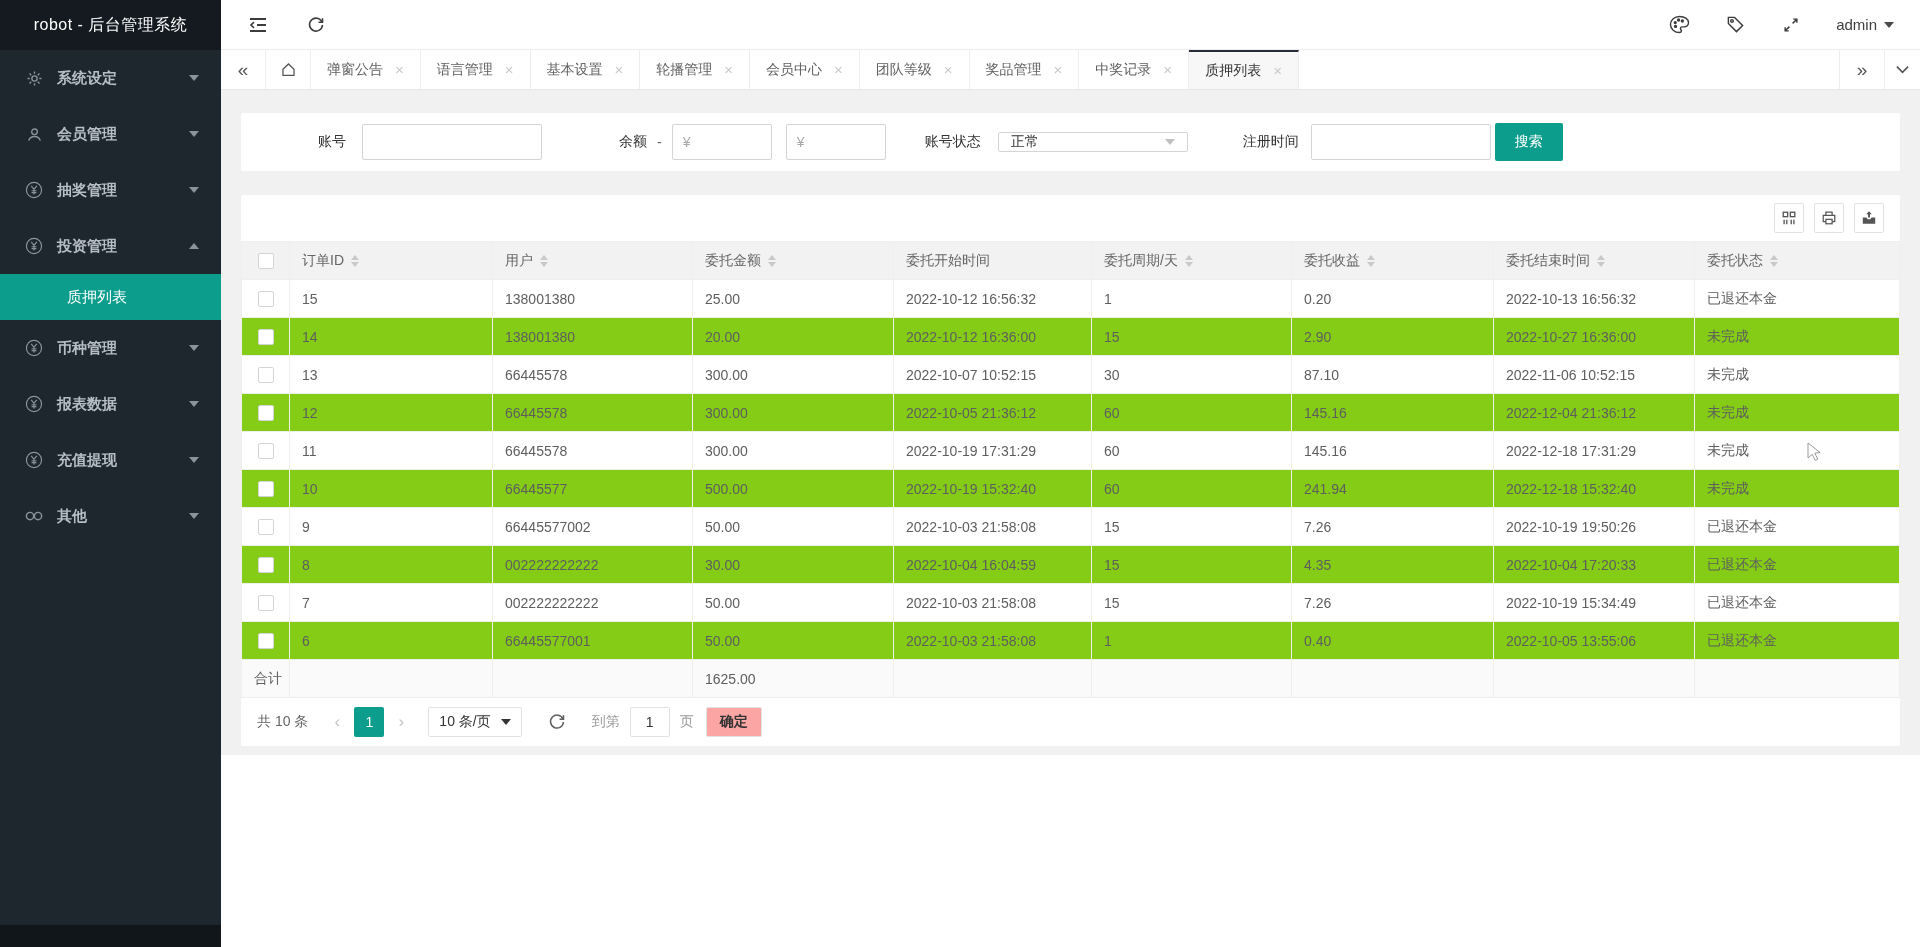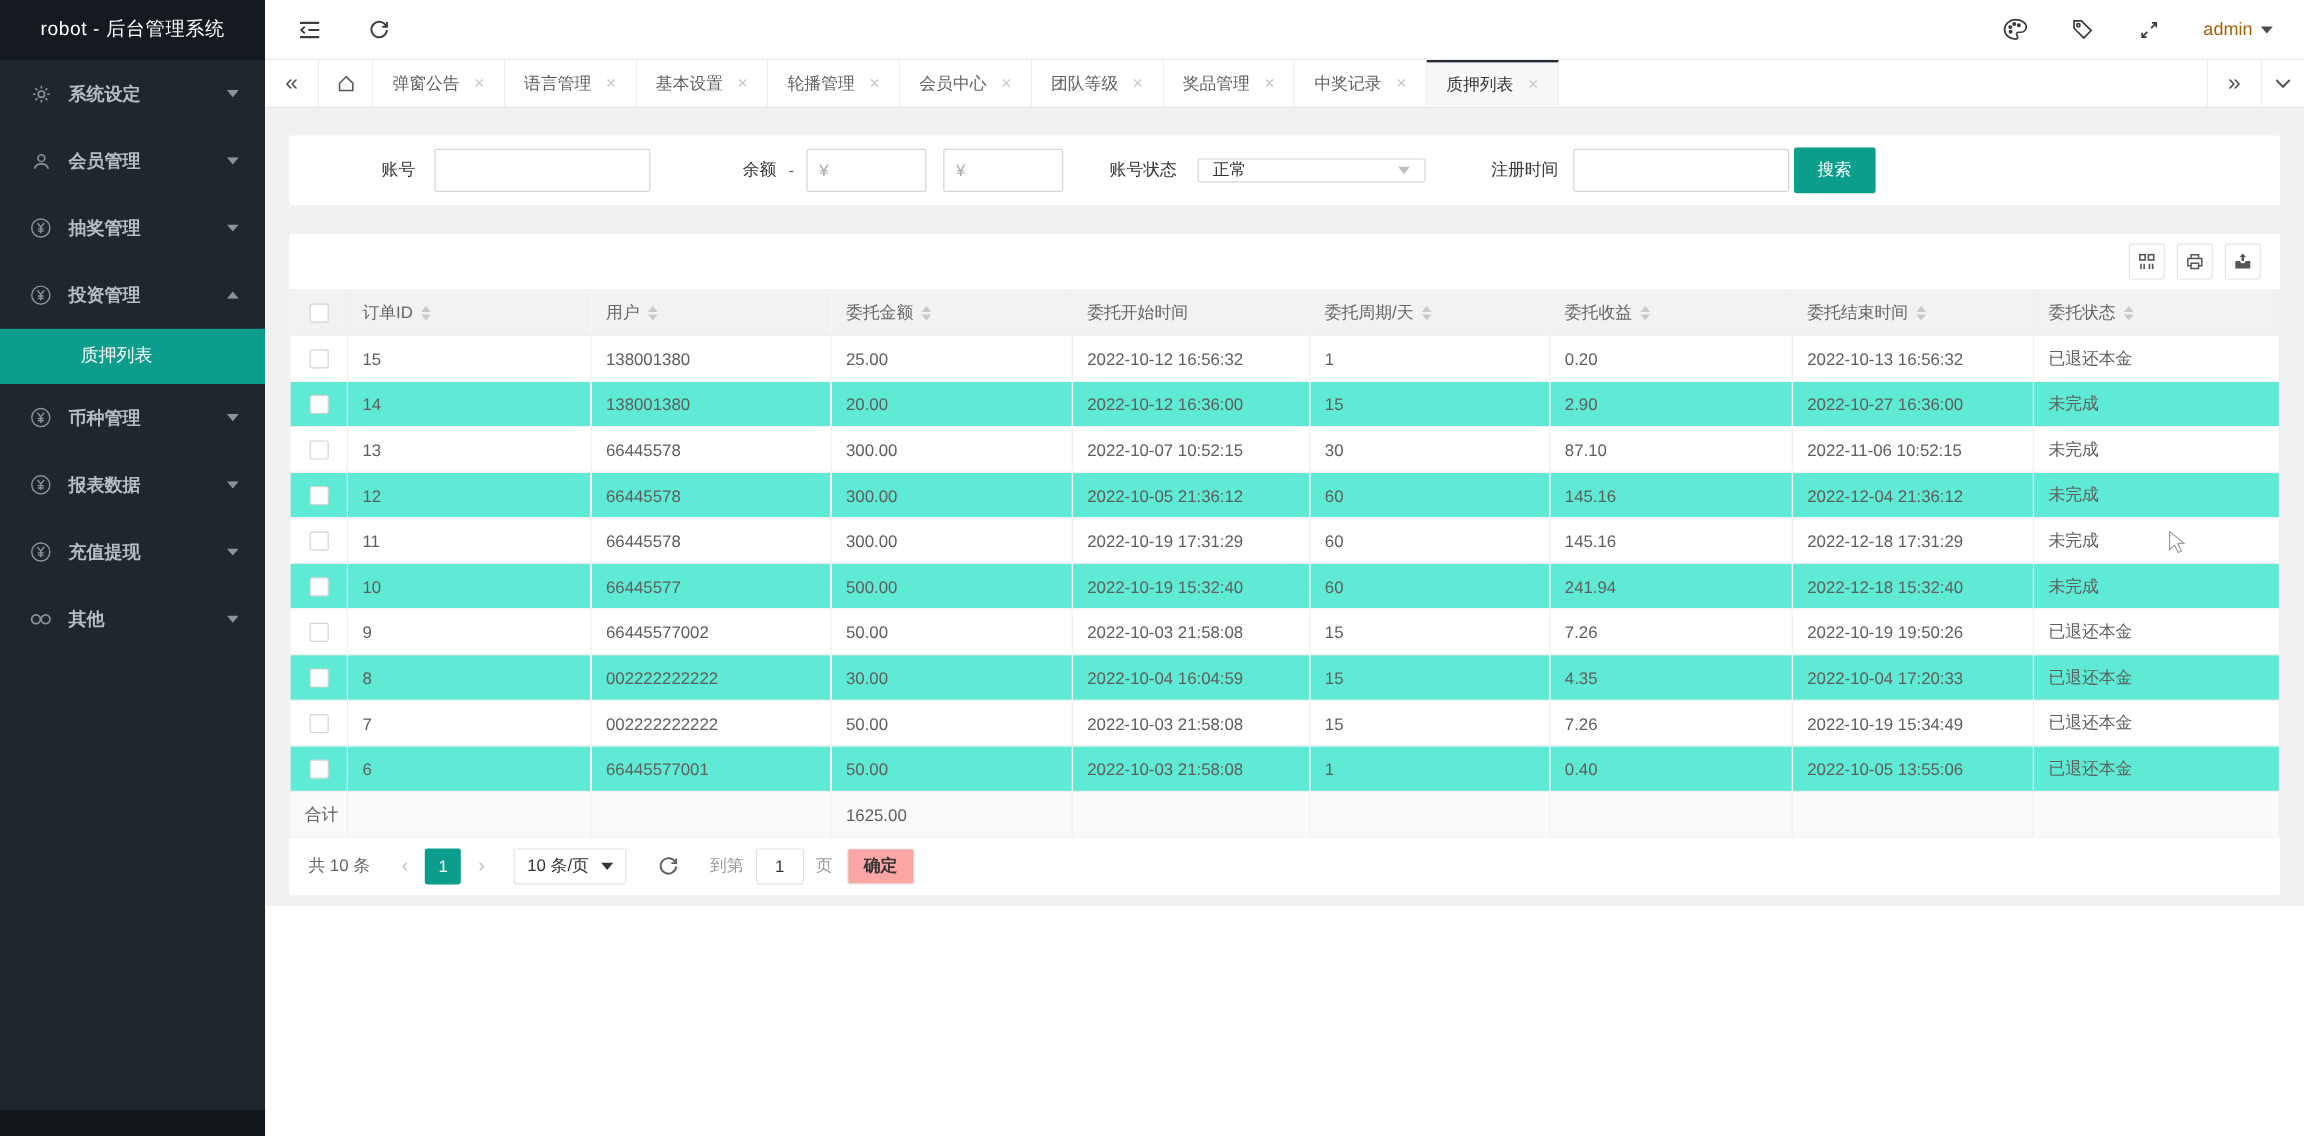--- a/index.html
+++ b/index.html
@@ -25,21 +25,21 @@
 
   
   .main { flex:1; display:flex; flex-direction:column; background:#fff; position:relative; }
 
   .topbar { height:50px; background:#fff; display:flex; align-items:center;
     padding:0 26px; border-bottom:1px solid #ececec; color:#3c3c3c; }
   .tb-icon { width:22px; height:22px; display:flex; align-items:center; justify-content:center;
     cursor:pointer; color:#3c3c3c; }
   .tb-left { display:flex; align-items:center; gap:36px; }
   .tb-right { margin-left:auto; display:flex; align-items:center; gap:34px; color:#4a4a4a; }
-  .tb-user { display:flex; align-items:center; gap:7px; font-size:15px; color:#a16207; cursor:pointer; }
+  .tb-user { display:flex; align-items:center; gap:7px; font-size:15px; color:#404040; cursor:pointer; }
   .caret-down-sm { width:0; height:0; border-left:5px solid transparent; border-right:5px solid transparent;
     border-top:6px solid #4a4a4a; display:inline-block; }
 
   .tabbar { height:40px; background:#fff; display:flex; border-bottom:1px solid #e6e6e6; font-size:14px; }
   .tab-ctl { width:45px; display:flex; align-items:center; justify-content:center;
     border-right:1px solid #eee; color:#555; font-size:19px; cursor:pointer; flex-shrink:0; }
   .tab-ctl.right { border-right:none; border-left:1px solid #eee; }
   .tab-ctl.narrow { width:36px; }
   .tabs { flex:1; display:flex; overflow:hidden; }
   .tab { display:flex; align-items:center; padding:0 16px; border-right:1px solid #eee;
@@ -66,21 +66,21 @@
 
   .table-card { background:#fff; margin-top:24px; border-radius:2px; }
   .card-toolbar { height:46px; display:flex; align-items:center; justify-content:flex-end; padding:0 16px; }
   .tool-btn { width:30px; height:30px; border:1px solid #e2e2e2; border-radius:2px; background:#fff;
     display:flex; align-items:center; justify-content:center; color:#555; margin-left:10px; cursor:pointer; }
 
   table.grid { width:100%; border-collapse:collapse; table-layout:fixed; font-size:14px; color:#5e5e5e; }
   .grid th, .grid td { border:1px solid #efefef; height:38px; padding:0 12px; text-align:left;
     font-weight:normal; overflow:hidden; white-space:nowrap; }
   .grid thead th { background:#f2f2f2; color:#666; }
-  .grid tr.stripe td { background:#5eead4; }
+  .grid tr.stripe td { background:#84cc16; }
   .grid td.chk-cell, .grid th.chk-cell { padding:0; text-align:center; }
   .checkbox { width:16px; height:16px; border:1px solid #d4d4d4; border-radius:2px; background:#fff;
     display:inline-block; vertical-align:middle; cursor:pointer; }
   .th-inner { display:flex; align-items:center; }
   .sort-icon { margin-left:7px; display:inline-flex; flex-direction:column; gap:2px; }
   .sort-icon i { width:0; height:0; border-left:4px solid transparent; border-right:4px solid transparent; display:block; }
   .sort-icon .s-up { border-bottom:5px solid #c9c9c9; }
   .sort-icon .s-dn { border-top:5px solid #c9c9c9; }
   .grid tr.total-row td { background:#fafafa; color:#5e5e5e; }
 

